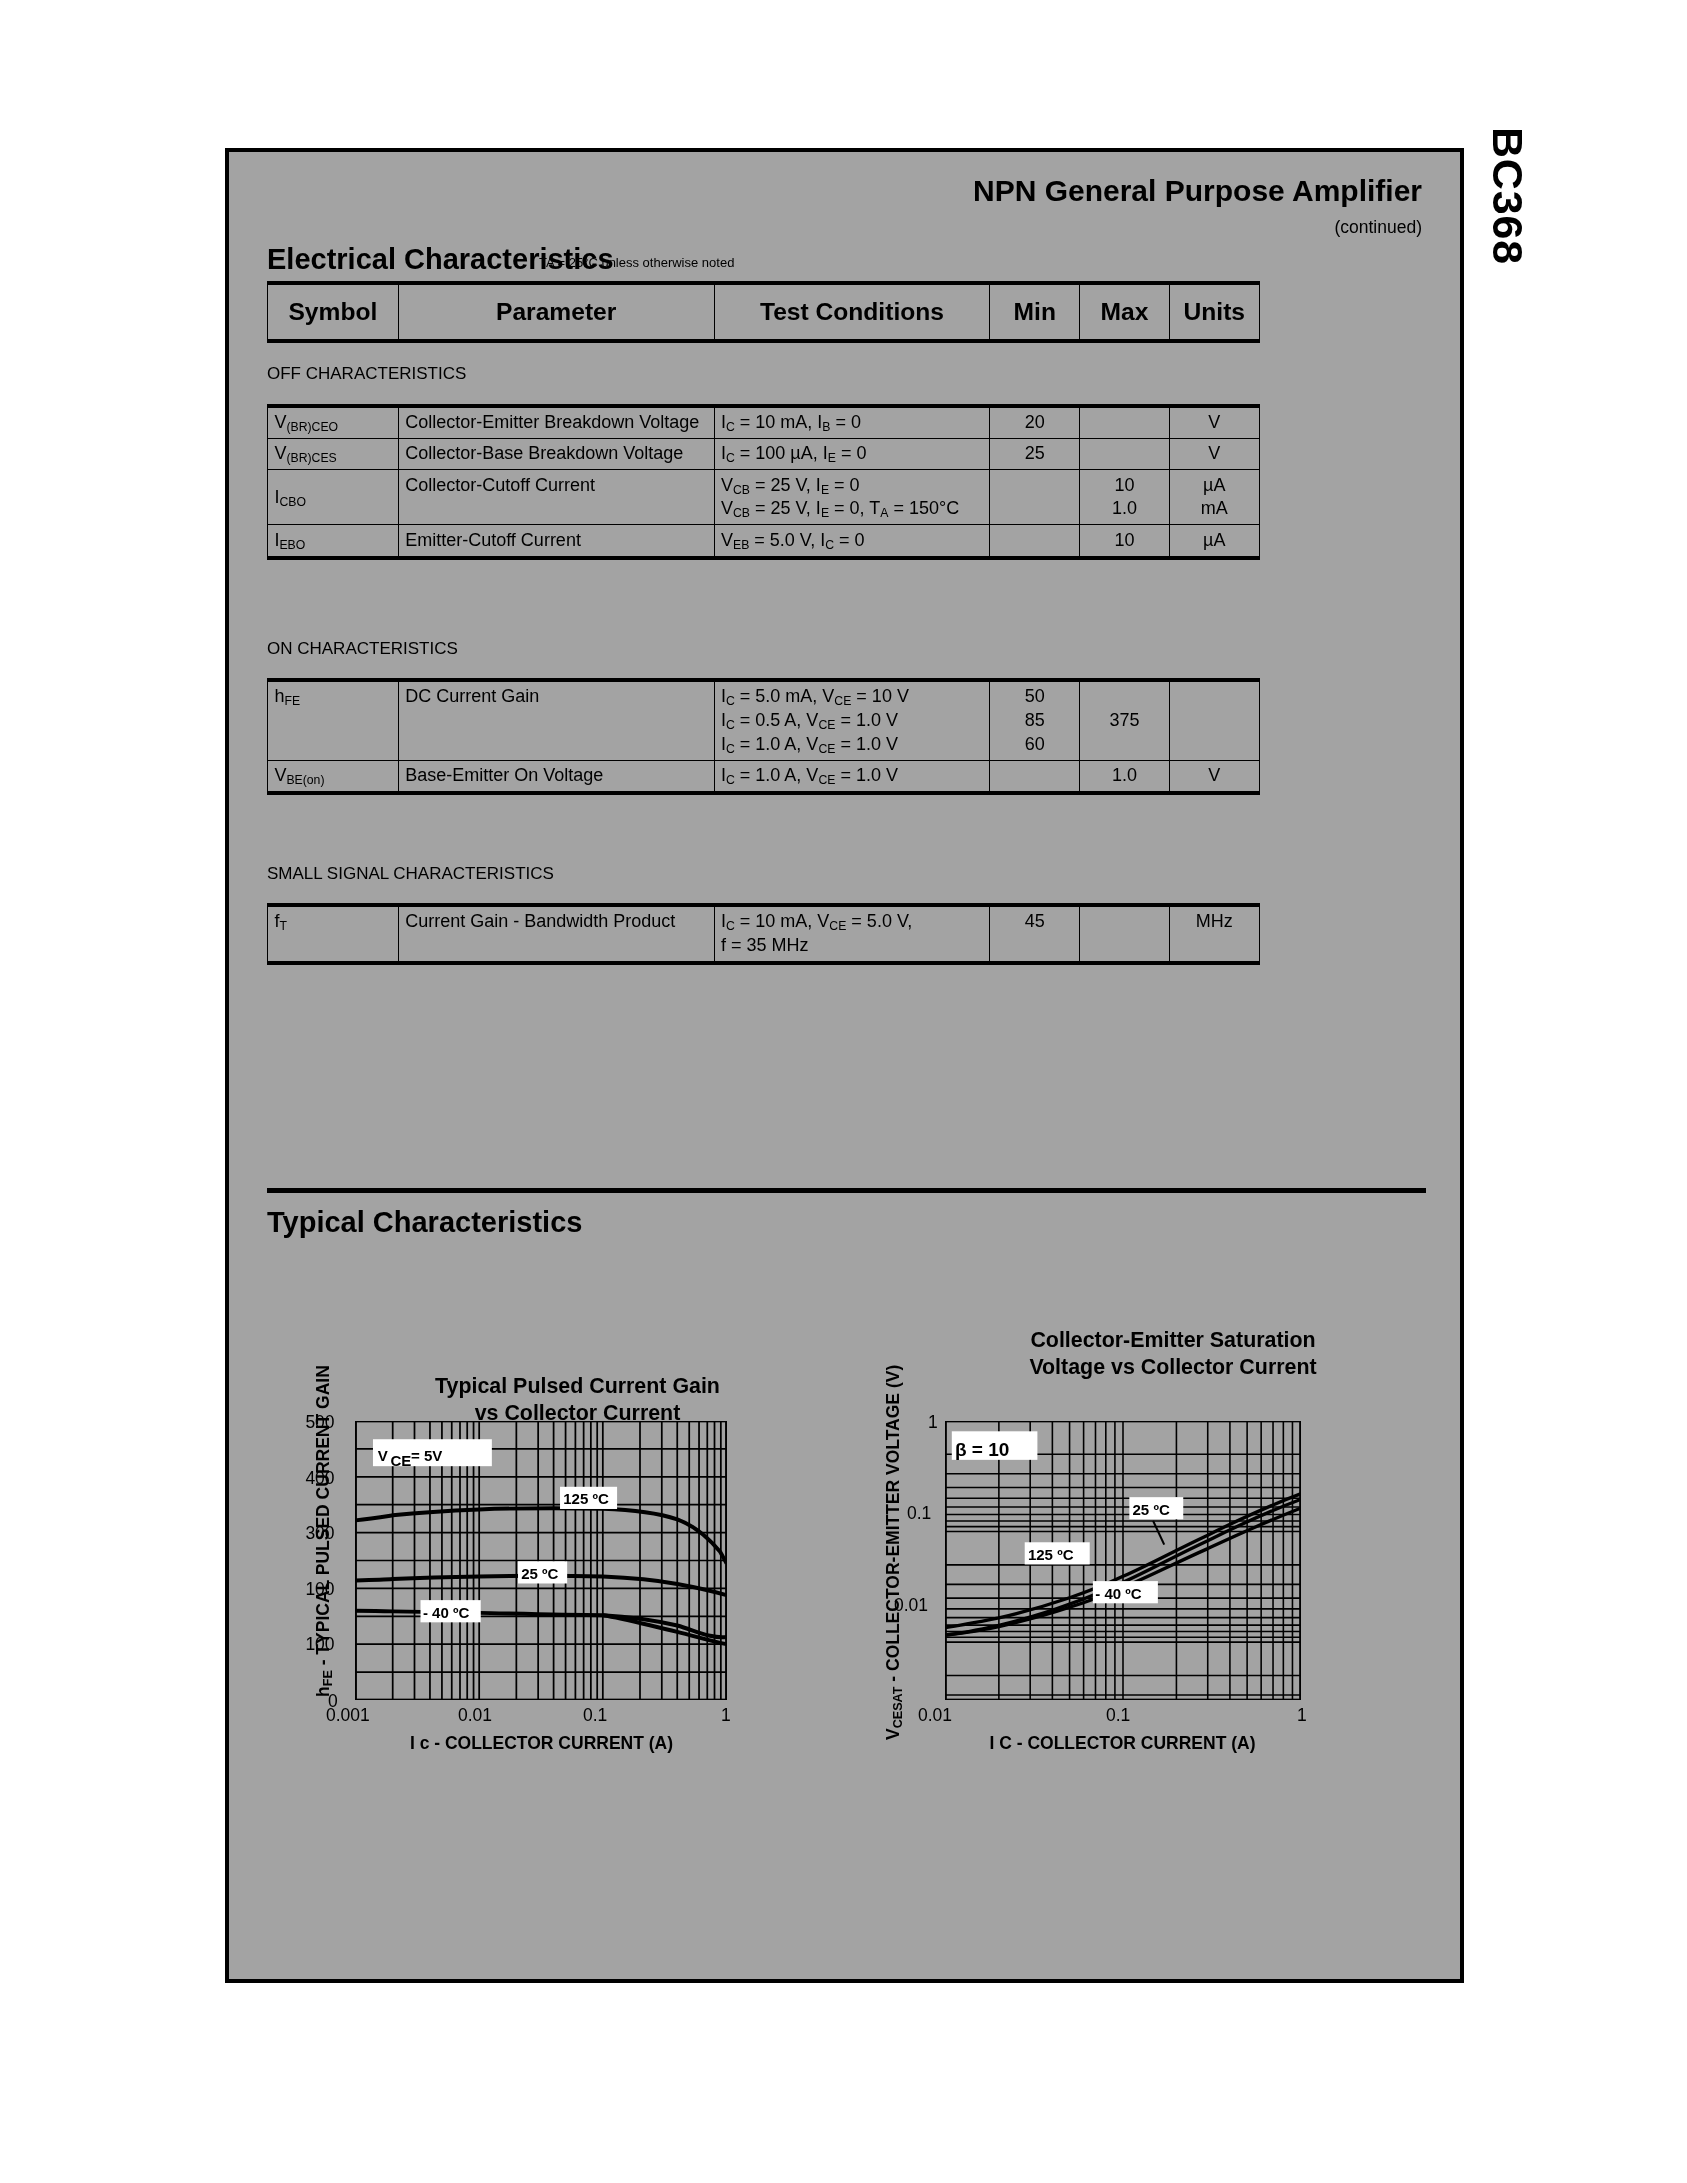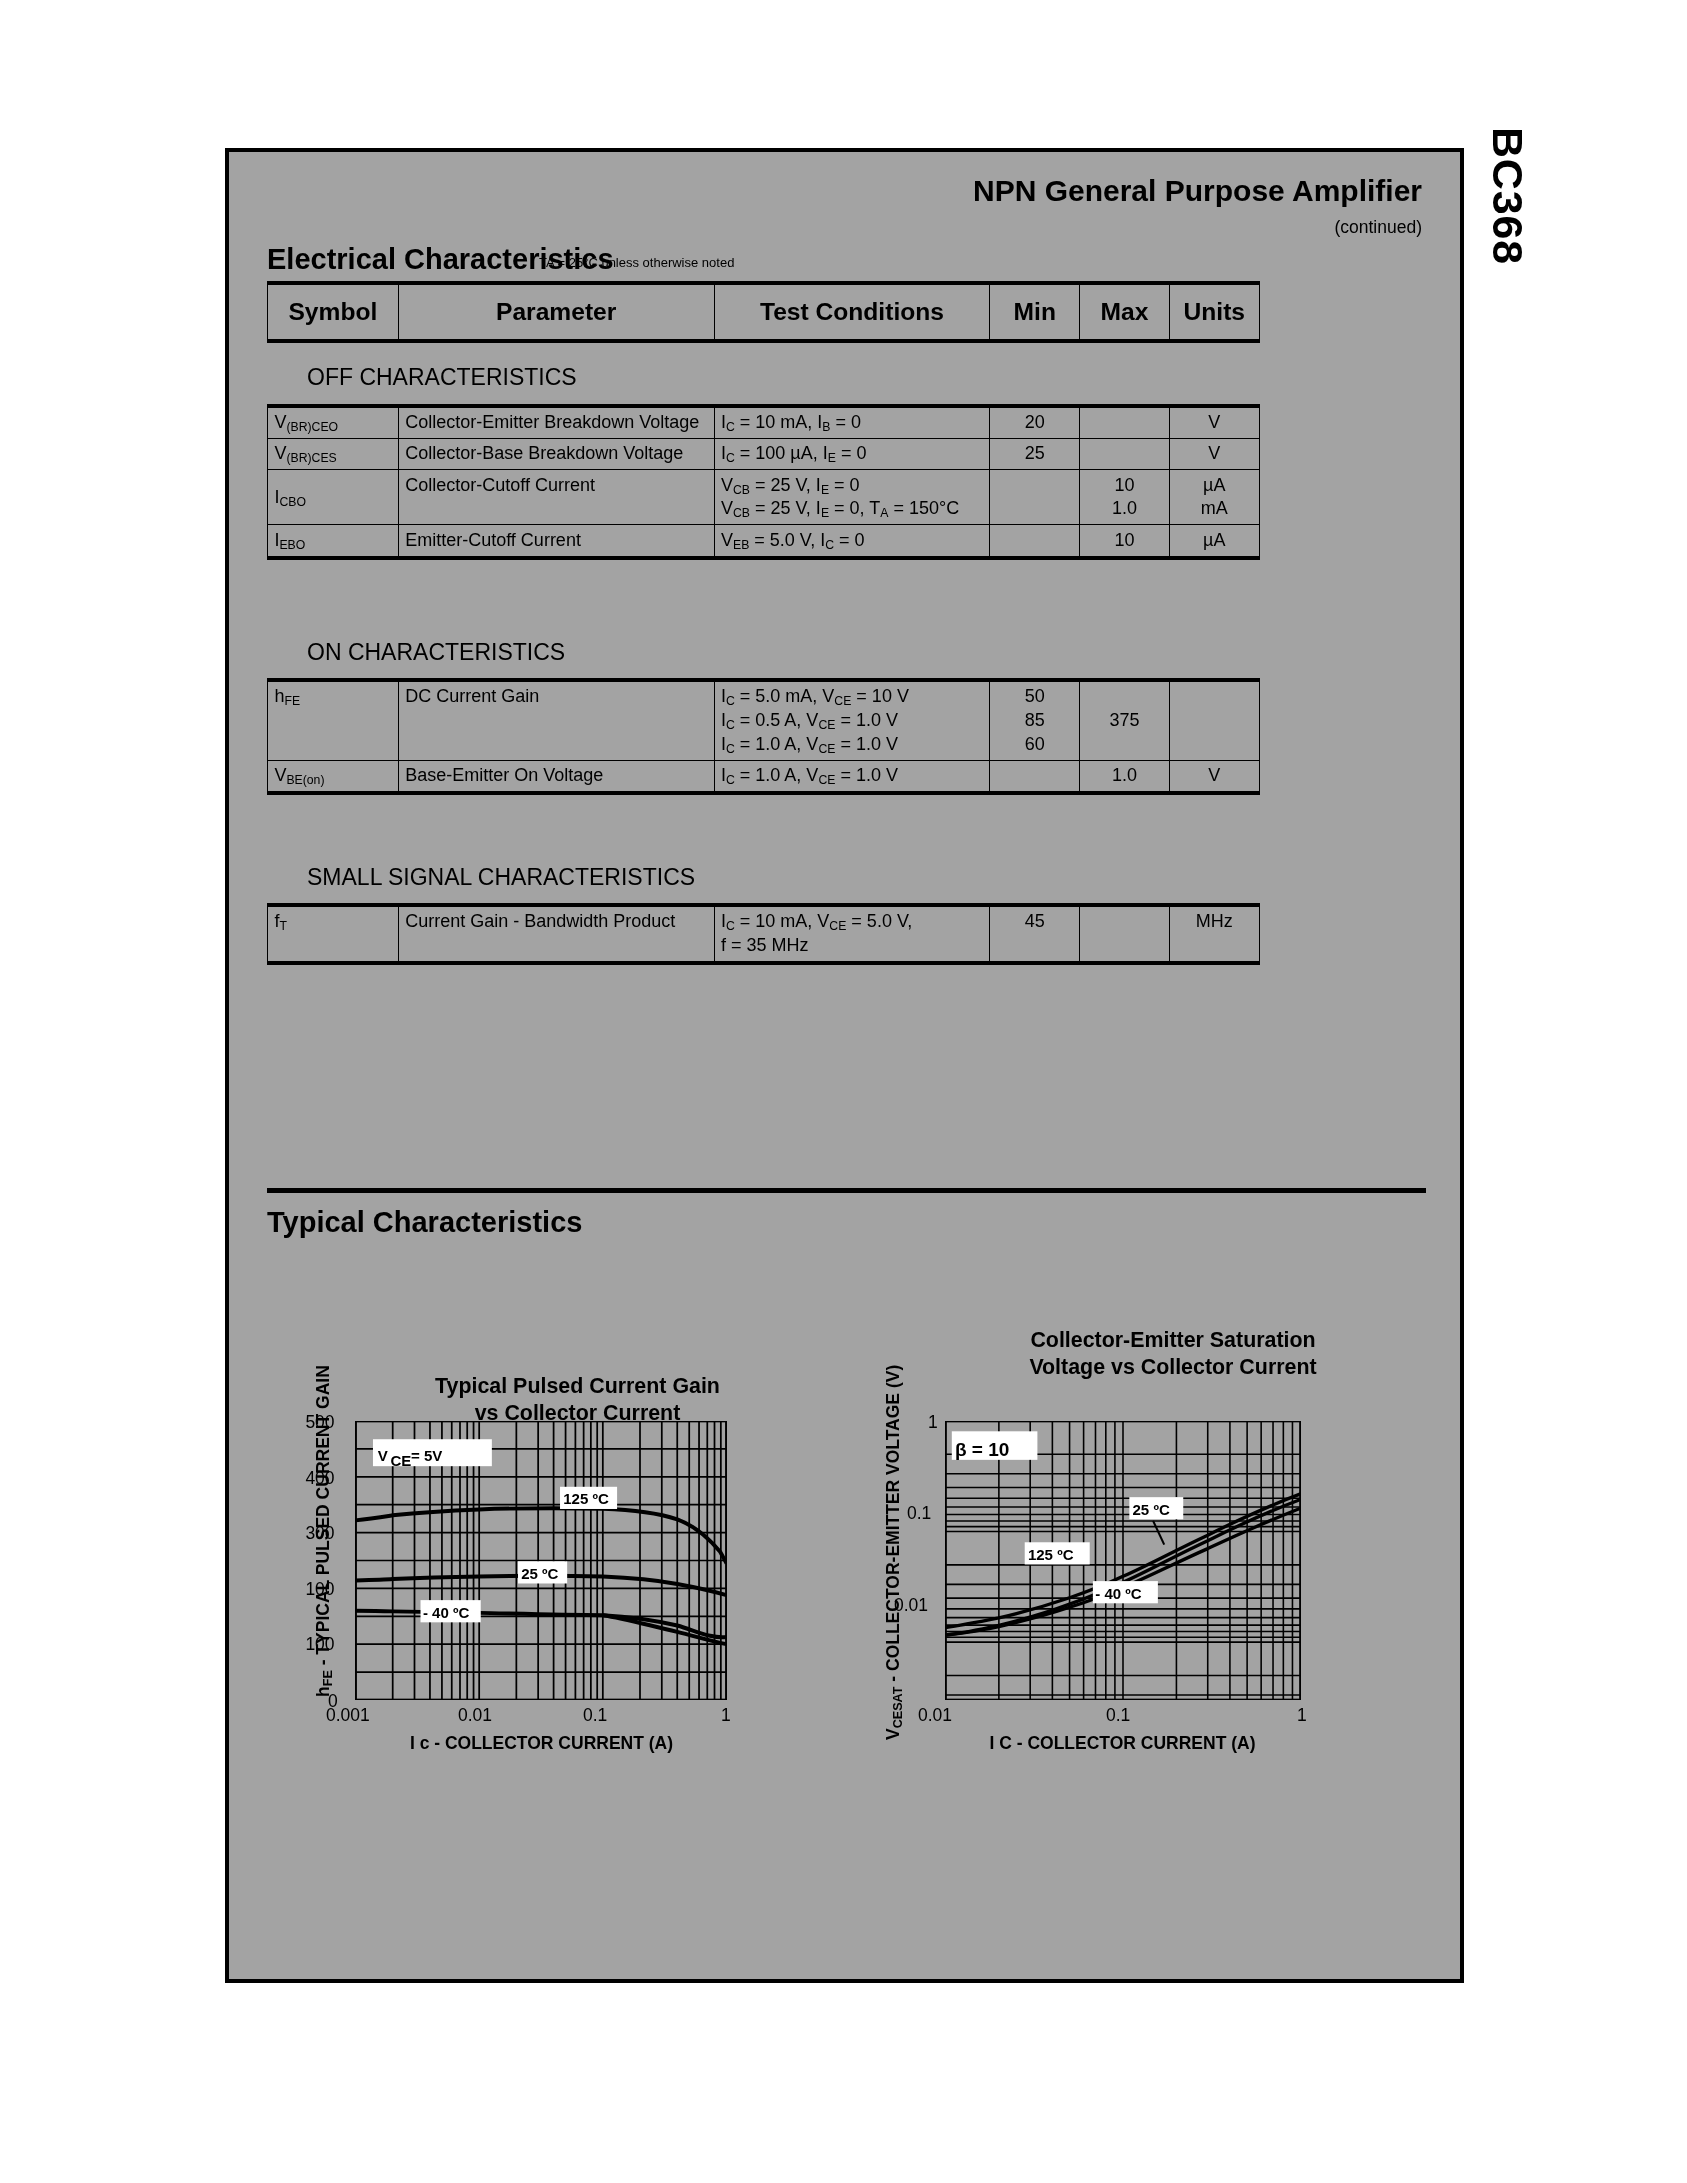--- a/index.html
+++ b/index.html
@@ -26,21 +26,21 @@
     font-size:17.5px;white-space:nowrap;
   }
 
   .sec-title{
     position:absolute;font-size:29px;font-weight:bold;white-space:nowrap;
   }
   .sec-note{
     position:absolute;font-size:13px;white-space:nowrap;
   }
   .grp-title{
-    position:absolute;font-size:23px;white-space:nowrap;margin-left:40px;
+    position:absolute;font-size:17px;white-space:nowrap;
   }
 
   
   table.spec{
     position:absolute;border-collapse:collapse;table-layout:fixed;
     font-size:18px;
   }
   table.spec td{
     border-left:1.6px solid #000;border-right:1.6px solid #000;
     border-top:1.6px solid #000;border-bottom:1.6px solid #000;

